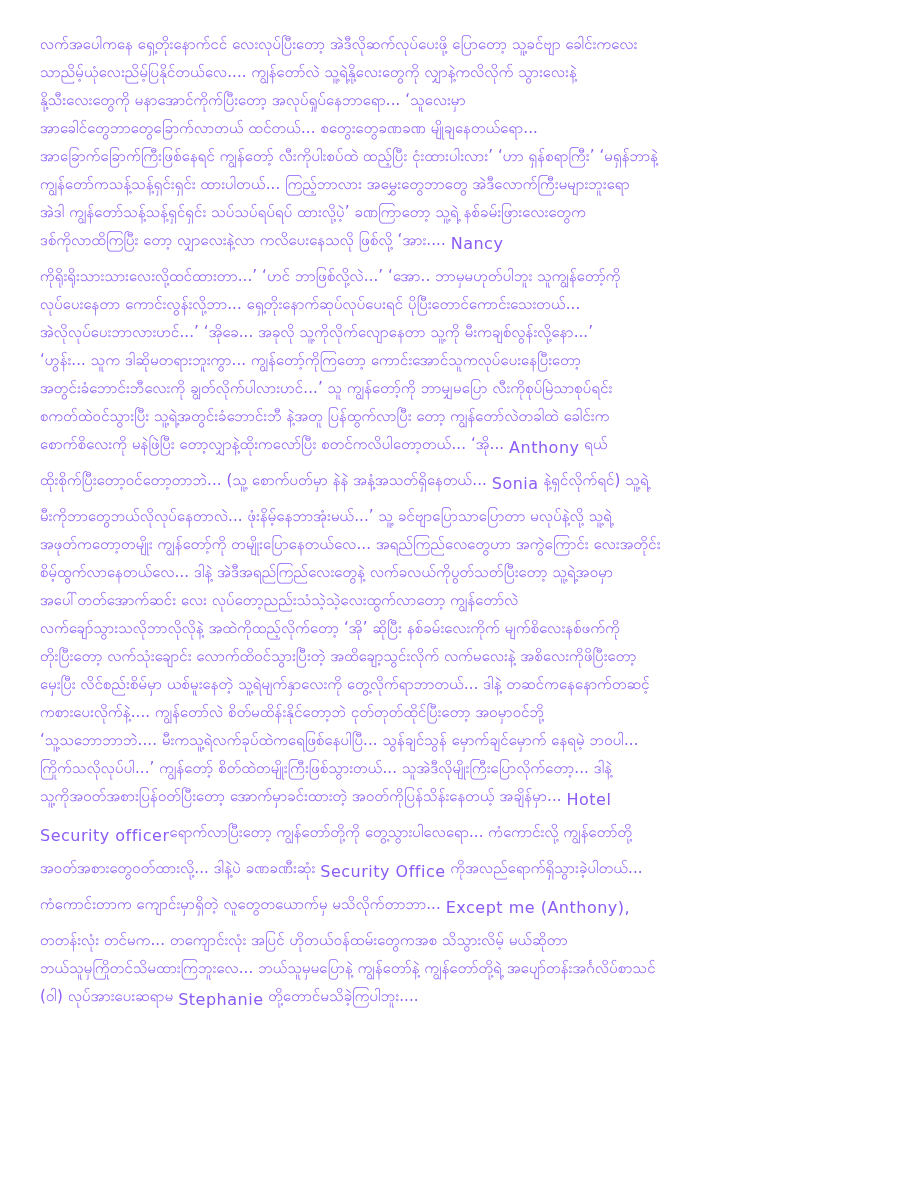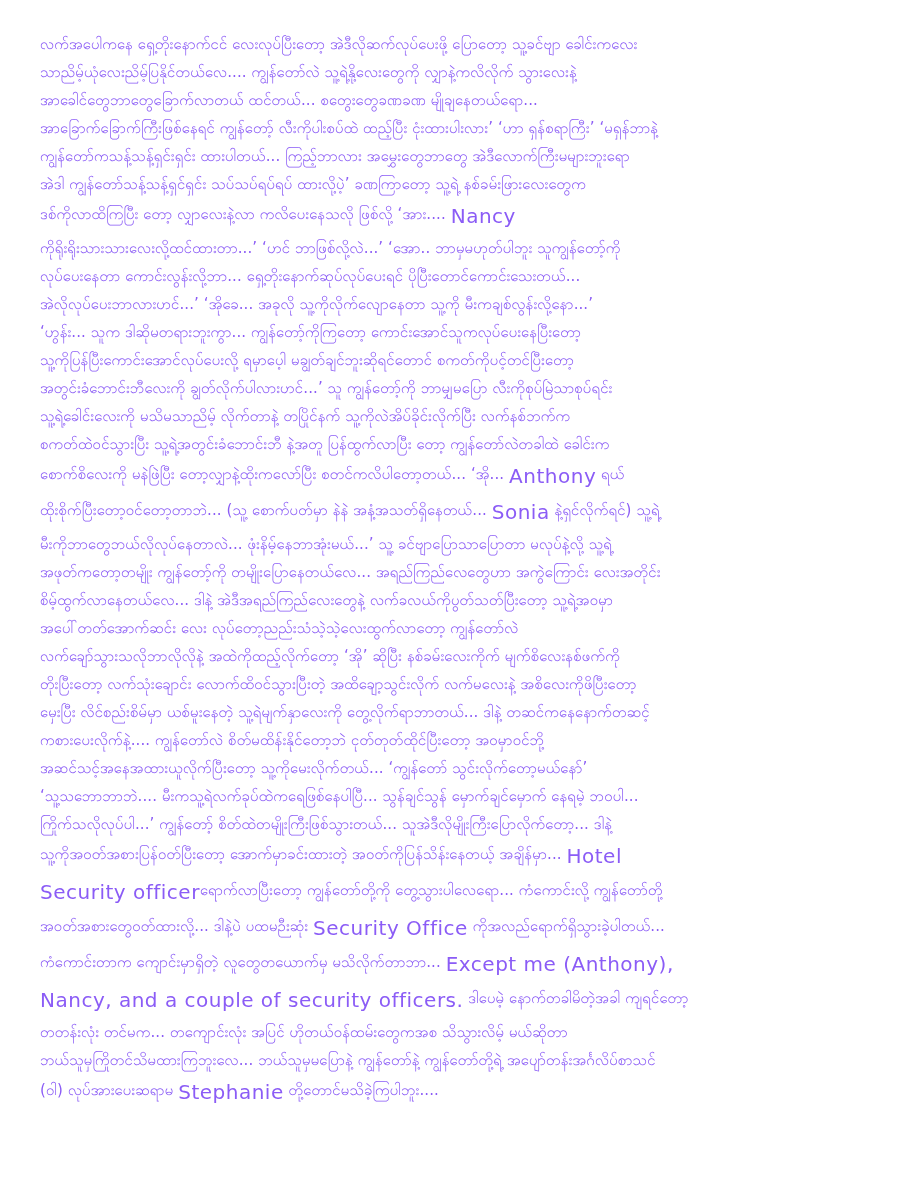--- a/index.html
+++ b/index.html
@@ -26,61 +26,58 @@
     font-size: 15px;
     color: #8b5cf6;
     letter-spacing: 0.1px;
   }
   .seg-my {
     font-family: "DejaVu Sans", sans-serif;
     font-size: 15px;
   }
   .seg-en {
     font-family: "DejaVu Sans", sans-serif;
-    font-size: 20px;
+    font-size: 16px;
     line-height: 36px;
     vertical-align: -4px;
     letter-spacing: 0.5px;
   }
 </style>
 </head>
 <body>
 
 <div class="page">
   <div class="doc-body">
       <div class="line"><span class="seg-my">လက်အပေါကနေ ရှေ့တိုးနောက်ငင် လေးလုပ်ပြီးတော့ အဲဒီလိုဆက်လုပ်ပေးဖို့ ပြောတော့ သူ့ခင်ဗျာ ခေါင်းကလေး</span></div>
       <div class="line"><span class="seg-my">သာညိမ့်ယုံလေးညိမ့်ပြနိုင်တယ်လေ.... ကျွန်တော်လဲ သူ့ရဲ့နို့လေးတွေကို လျှာနဲ့ကလိလိုက် သွားလေးနဲ့</span></div>
+      <div class="line"><span class="seg-my">နို့သီးလေးတွေကို မနာအောင်ကိုက်ပြီးတော့ အလုပ်ရှုပ်နေဘာရော... ‘သူလေးမှာ</span></div>
       <div class="line"><span class="seg-my">အာခေါင်တွေဘာတွေခြောက်လာတယ် ထင်တယ်... စတွေးတွေခဏခဏ မျိုချနေတယ်ရော...</span></div>
       <div class="line"><span class="seg-my">အာခြောက်ခြောက်ကြီးဖြစ်နေရင် ကျွန်တော့် လီးကိုပါးစပ်ထဲ ထည့်ပြီး ငုံးထားပါးလား’ ‘ဟာ ရှန်စရာကြီး’ ‘မရှန်ဘာနဲ့</span></div>
       <div class="line"><span class="seg-my">ကျွန်တော်ကသန့်သန့်ရှင်းရှင်း ထားပါတယ်... ကြည့်ဘာလား အမွှေးတွေဘာတွေ အဲဒီလောက်ကြီးမများဘူးရော</span></div>
       <div class="line"><span class="seg-my">အဲဒါ ကျွန်တော်သန့်သန့်ရှင်ရှင်း သပ်သပ်ရပ်ရပ် ထားလို့ပဲ့’ ခဏကြာတော့ သူ့ရဲ့ နစ်ခမ်းဖြားလေးတွေက</span></div>
       <div class="line"><span class="seg-my">ဒစ်ကိုလာထိကြပြီး တော့ လျှာလေးနဲ့လာ ကလိပေးနေသလို ဖြစ်လို့ ‘အား.... </span><span class="seg-en">Nancy</span></div>
       <div class="line"><span class="seg-my">ကိုရိုးရိုးသားသားလေးလို့ထင်ထားတာ...’ ‘ဟင် ဘာဖြစ်လို့လဲ...’ ‘အော.. ဘာမှမဟုတ်ပါဘူး သူကျွန်တော့်ကို</span></div>
       <div class="line"><span class="seg-my">လုပ်ပေးနေတာ ကောင်းလွန်းလို့ဘာ... ရှေ့တိုးနောက်ဆုပ်လုပ်ပေးရင် ပိုပြီးတောင်ကောင်းသေးတယ်...</span></div>
       <div class="line"><span class="seg-my">အဲလိုလုပ်ပေးဘာလားဟင်...’ ‘အိုခေ... အခုလို သူ့ကိုလိုက်လျောနေတာ သူ့ကို မီးကချစ်လွန်းလို့နော...’</span></div>
       <div class="line"><span class="seg-my">‘ဟွန်း... သူက ဒါဆိုမတရားဘူးကွာ... ကျွန်တော့်ကိုကြတော့ ကောင်းအောင်သူကလုပ်ပေးနေပြီးတော့</span></div>
-      <div class="line"><span class="seg-my">သူ့ကိုပြန်ပြီးကောင်းအောင်လုပ်ပေးလို့ ရမှာပေ့ါ မချွတ်ချင်ဘူးဆိုရင်တောင် စကတ်ကိုပင့်တင်ပြီးတော့</span></div>
       <div class="line"><span class="seg-my">အတွင်းခံဘောင်းဘီလေးကို ချွတ်လိုက်ပါလားဟင်...’ သူ ကျွန်တော့်ကို ဘာမျှမပြော လီးကိုစုပ်မြဲသာစုပ်ရင်း</span></div>
-      <div class="line"><span class="seg-my">သူ့ရဲ့ခေါင်းလေးကို မသိမသာညိမ့် လိုက်တာနဲ့ တပြိုင်နက် သူ့ကိုလဲအိပ်ခိုင်းလိုက်ပြီး လက်နစ်ဘက်က</span></div>
       <div class="line"><span class="seg-my">စကတ်ထဲဝင်သွားပြီး သူ့ရဲ့အတွင်းခံဘောင်းဘီ နဲ့အတူ ပြန်ထွက်လာပြီး တော့ ကျွန်တော်လဲတခါထဲ ခေါင်းက</span></div>
       <div class="line"><span class="seg-my">စောက်စိလေးကို မနဲဖြဲပြီး တော့လျှာနဲ့ထိုးကလော်ပြီး စတင်ကလိပါတော့တယ်... ‘အို... </span><span class="seg-en">Anthony</span><span class="seg-my"> ရယ်</span></div>
       <div class="line"><span class="seg-my">ထိုးစိုက်ပြီးတော့ဝင်တော့တာဘဲ... (သူ့ စောက်ပတ်မှာ နဲနဲ အနံ့အသတ်ရှိနေတယ်... </span><span class="seg-en">Sonia</span><span class="seg-my"> နဲ့ရှင်လိုက်ရင်) သူ့ရဲ့</span></div>
       <div class="line"><span class="seg-my">မီးကိုဘာတွေဘယ်လိုလုပ်နေတာလဲ... ဖုံးနိမ့်နေဘာအုံးမယ်...’ သူ့ ခင်ဗျာပြောသာပြောတာ မလုပ်နဲ့လို့ သူ့ရဲ့</span></div>
       <div class="line"><span class="seg-my">အဖုတ်ကတော့တမျိုး ကျွန်တော့်ကို တမျိုးပြောနေတယ်လေ... အရည်ကြည်လေတွေဟာ အကွဲကြောင်း လေးအတိုင်း</span></div>
       <div class="line"><span class="seg-my">စိမ့်ထွက်လာနေတယ်လေ... ဒါနဲ့ အဲဒီအရည်ကြည်လေးတွေနဲ့ လက်ခလယ်ကိုပွတ်သတ်ပြီးတော့ သူ့ရဲ့အဝမှာ</span></div>
       <div class="line"><span class="seg-my">အပေါ်တတ်အောက်ဆင်း လေး လုပ်တော့ညည်းသံသဲ့သဲ့လေးထွက်လာတော့ ကျွန်တော်လဲ</span></div>
       <div class="line"><span class="seg-my">လက်ချော်သွားသလိုဘာလိုလိုနဲ့ အထဲကိုထည့်လိုက်တော့ ‘အို’ ဆိုပြီး နစ်ခမ်းလေးကိုက် မျက်စိလေးနစ်ဖက်ကို</span></div>
       <div class="line"><span class="seg-my">တိုးပြီးတော့ လက်သုံးချောင်း လောက်ထိဝင်သွားပြီးတဲ့ အထိချော့သွင်းလိုက် လက်မလေးနဲ့ အစိလေးကိုဖိပြီးတော့</span></div>
       <div class="line"><span class="seg-my">မှေးပြီး လိင်စည်းစိမ်မှာ ယစ်မူးနေတဲ့ သူ့ရဲမျက်နှာလေးကို တွေ့လိုက်ရာဘာတယ်... ဒါနဲ့ တဆင်ကနေနောက်တဆင့်</span></div>
       <div class="line"><span class="seg-my">ကစားပေးလိုက်နဲ့.... ကျွန်တော်လဲ စိတ်မထိန်းနိုင်တော့ဘဲ ငုတ်တုတ်ထိုင်ပြီးတော့ အဝမှာဝင်ဘို့</span></div>
-      <div class="line"><span class="seg-my">အဆင်သင့်အနေအထားယူလိုက်ပြီးတော့ သူ့ကိုမေးလိုက်တယ်... ‘ကျွန်တော် သွင်းလိုက်တော့မယ်နော်’</span></div>
       <div class="line"><span class="seg-my">‘သူ့သဘောဘာဘဲ.... မီးကသူ့ရဲလက်ခုပ်ထဲကရေဖြစ်နေပါပြီ... သွန်ချင်သွန် မှောက်ချင်မှောက် နေရမဲ့ ဘဝပါ...</span></div>
       <div class="line"><span class="seg-my">ကြိုက်သလိုလုပ်ပါ...’ ကျွန်တော့် စိတ်ထဲတမျိုးကြီးဖြစ်သွားတယ်... သူအဲဒီလိုမျိုးကြီးပြောလိုက်တော့... ဒါနဲ့</span></div>
       <div class="line"><span class="seg-my">သူ့ကိုအဝတ်အစားပြန်ဝတ်ပြီးတော့ အောက်မှာခင်းထားတဲ့ အဝတ်ကိုပြန်သိန်းနေတယ့် အချိန်မှာ... </span><span class="seg-en">Hotel</span></div>
       <div class="line"><span class="seg-en">Security officer</span><span class="seg-my">ရောက်လာပြီးတော့ ကျွန်တော်တို့ကို တွေ့သွားပါလေရော... ကံကောင်းလို့ ကျွန်တော်တို့</span></div>
-      <div class="line"><span class="seg-my">အဝတ်အစားတွေဝတ်ထားလို့... ဒါနဲ့ပဲ ပထမဉီးဆုံး </span><span class="seg-en">Security Office</span><span class="seg-my"> ကိုအလည်ရောက်ရှိသွားခဲ့ပါတယ်...</span></div>
+      <div class="line"><span class="seg-my">အဝတ်အစားတွေဝတ်ထားလို့... ဒါနဲ့ပဲ ခဏခဏီးဆုံး </span><span class="seg-en">Security Office</span><span class="seg-my"> ကိုအလည်ရောက်ရှိသွားခဲ့ပါတယ်...</span></div>
       <div class="line"><span class="seg-my">ကံကောင်းတာက ကျောင်းမှာရှိတဲ့ လူတွေတယောက်မှ မသိလိုက်တာဘာ... </span><span class="seg-en">Except me (Anthony),</span></div>
-      <div class="line"><span class="seg-en">Nancy, and a couple of security officers.</span><span class="seg-my"> ဒါပေမဲ့ နောက်တခါမိတဲ့အခါ ကျရင်တော့</span></div>
       <div class="line"><span class="seg-my">တတန်းလုံး တင်မက... တကျောင်းလုံး အပြင် ဟိုတယ်ဝန်ထမ်းတွေကအစ သိသွားလိမ့် မယ်ဆိုတာ</span></div>
       <div class="line"><span class="seg-my">ဘယ်သူမှကြိုတင်သိမထားကြဘူးလေ... ဘယ်သူမှမပြောနဲ့ ကျွန်တော်နဲ့ ကျွန်တော်တို့ရဲ့ အပျော်တန်းအင်္ဂလိပ်စာသင်</span></div>
       <div class="line"><span class="seg-my">(ဝါ) လုပ်အားပေးဆရာမ </span><span class="seg-en">Stephanie</span><span class="seg-my"> တို့တောင်မသိခဲ့ကြပါဘူး....</span></div>
     </div>
 </div>
 
 </body></html>

